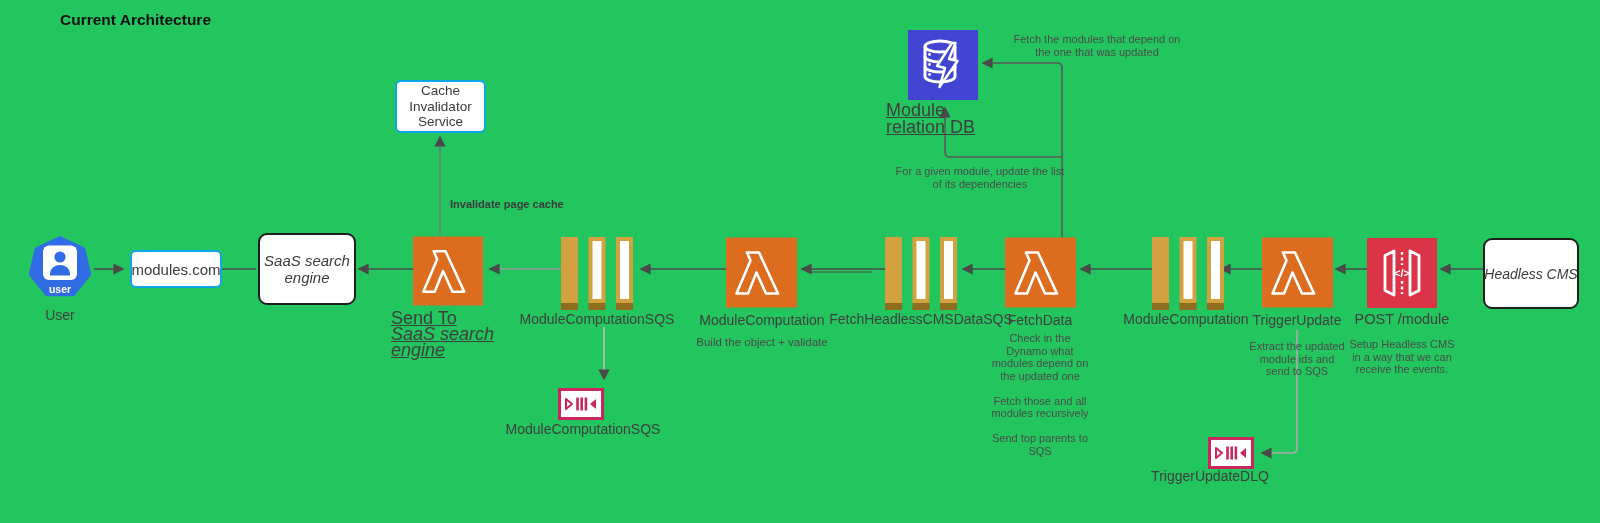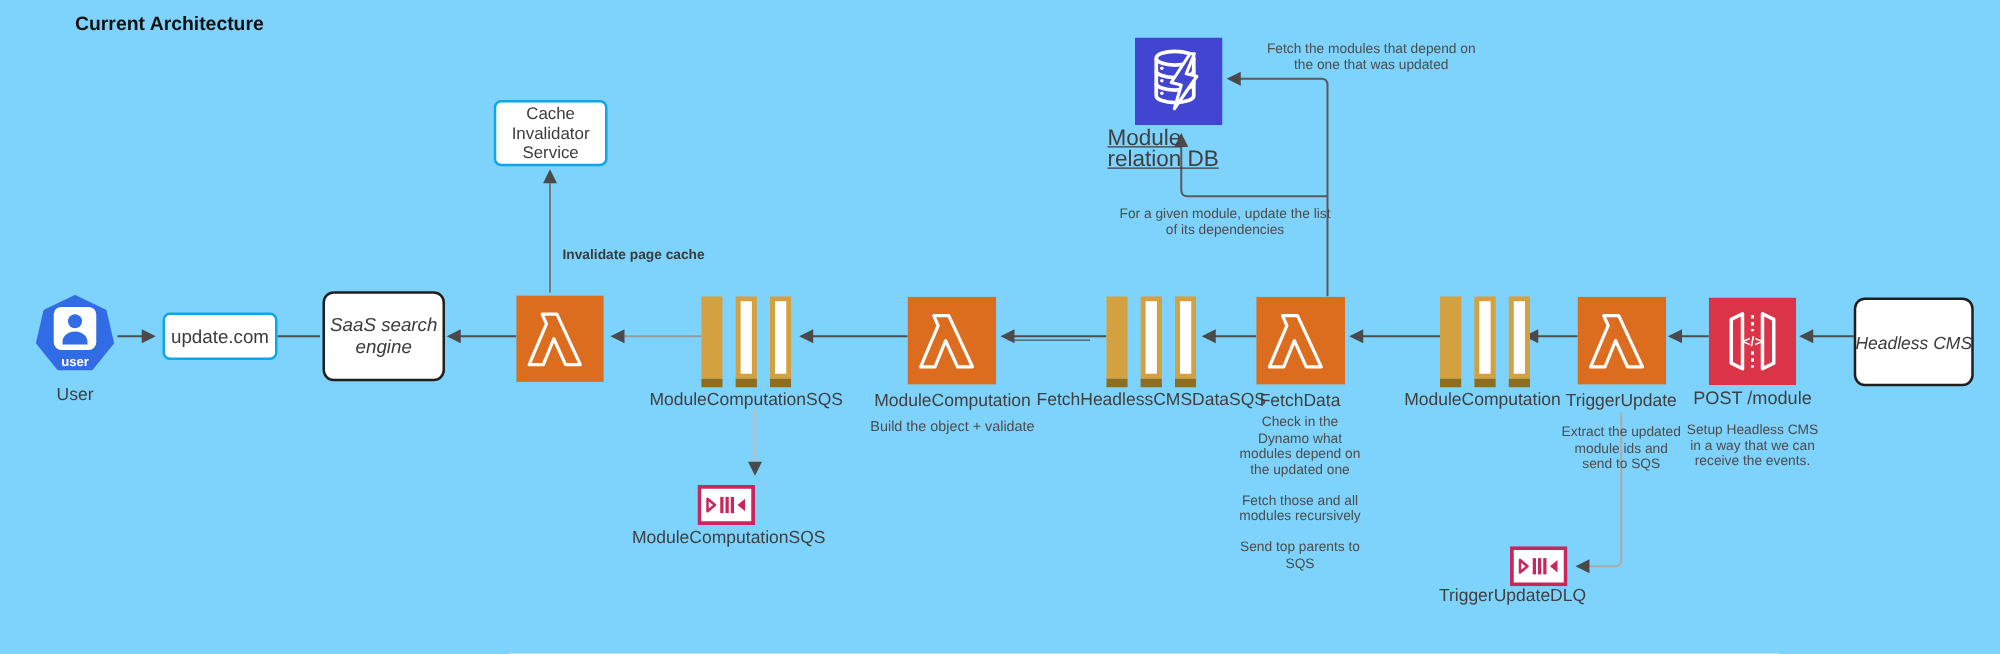--- a/index.html
+++ b/index.html
@@ -1,16 +1,16 @@
 <!DOCTYPE html>
 <html style="--c-user: #326CE5; --c-lambda: #DC6C1E; --c-sqs: #D4A140; --c-sqsdark: #8E6D1F; --c-dlq: #C9265E; --c-db: #4145D2; --c-webhook: #DB3448; --c-line: #4D4D4D;"><head>
 <meta charset="utf-8">
 <style>
   html,body{margin:0;padding:0;background:#fff;}
-  #canvas{position:relative;width:1600px;height:523px;background:#7dd3fc;
+  #canvas{position:relative;width:1600px;height:523px;background:#22c55e;
           font-family:"Liberation Sans",sans-serif;overflow:hidden;}
   #wires{position:absolute;left:0;top:0;z-index:0;}
   .node{position:absolute;z-index:1;}
   .box{position:absolute;z-index:1;display:flex;align-items:center;justify-content:center;
        text-align:center;background:#fff;color:#3b3b3b;}
   .box.gray{border:2px solid #0ea5e9;border-radius:6px;font-size:15px;}
   .box.dark{border:2px solid #1f1f1f;border-radius:9px;font-size:15px;font-style:italic;font-weight:500;}
   .nlabel{position:absolute;z-index:2;transform:translateX(-50%);white-space:nowrap;
           font-size:14px;color:#3f3f3f;}
   .mlabel{position:absolute;z-index:2;font-size:18px;color:#3f3f3f;line-height:17px;text-decoration:underline;}
@@ -59,32 +59,35 @@
     <svg width="64" height="63" viewBox="0 0 64 63">
       <polygon points="32,1.5 55.8,12.9 61.7,38.3 45.2,58.7 18.8,58.7 2.3,38.3 8.2,12.9" fill="var(--c-user)" stroke="var(--c-user)" stroke-width="3" stroke-linejoin="round"></polygon>
       <rect x="15" y="9.5" width="34" height="34.5" rx="6" fill="#fff"></rect>
       <circle cx="32" cy="21" r="5.6" fill="var(--c-user)"></circle>
       <path d="M22,39.5 v-2.2 a10,8.2 0 0 1 20,0 v2.2 z" fill="var(--c-user)"></path>
       <text x="32" y="56.5" font-size="10.5" font-weight="bold" fill="#fff" text-anchor="middle">user</text>
     </svg>
   </div>
   <div class="nlabel" style="left:60px;top:307px">User</div>
 
-  <div class="box gray" style="left:130px;top:250px;width:88px;height:34px">update.com</div>
+  <div class="box gray" style="left:130px;top:250px;width:88px;height:34px">modules.com</div>
 
   <div class="box dark" style="left:258px;top:233px;width:90px;height:68px;padding:0 2px">SaaS search engine</div>
 
   <div class="box gray" style="left:395px;top:80px;width:87px;height:49px;font-size:13.5px;line-height:15.5px">Cache Invalidator Service</div>
   <div class="ann bold left" style="left:450px;top:178px">Invalidate page cache</div>
 
   <div class="node" style="left:413px;top:236px">
     <svg width="70" height="70" viewBox="0 0 71 70">
       <rect width="71" height="70" fill="var(--c-lambda)"></rect>
       <path d="M21 15 h12 l19 41 h-12 l-9.5 -21 -8.5 21 h-11.5 l14 -33 z" fill="none" stroke="#fff" stroke-width="2.6" stroke-linejoin="round"></path>
     </svg>
+  </div>
+  <div class="mlabel" style="left:391px;top:310px;width:114px;line-height:16px">
+    <span>Send To </span><i>SaaS search engine</i>
   </div>
 
   <div class="node" style="left:561px;top:237px">
     <svg width="72" height="73" viewBox="0 0 72 73">
       <rect x="0" y="0" width="17" height="66" fill="var(--c-sqs)"></rect>
       <rect x="0" y="66" width="17" height="7" fill="var(--c-sqsdark)"></rect>
       <rect x="29.5" y="2" width="13" height="62" fill="#fff" stroke="var(--c-sqs)" stroke-width="4"></rect>
       <rect x="27.5" y="66" width="17" height="7" fill="var(--c-sqsdark)"></rect>
       <rect x="57" y="2" width="13" height="62" fill="#fff" stroke="var(--c-sqs)" stroke-width="4"></rect>
       <rect x="55" y="66" width="17" height="7" fill="var(--c-sqsdark)"></rect>

